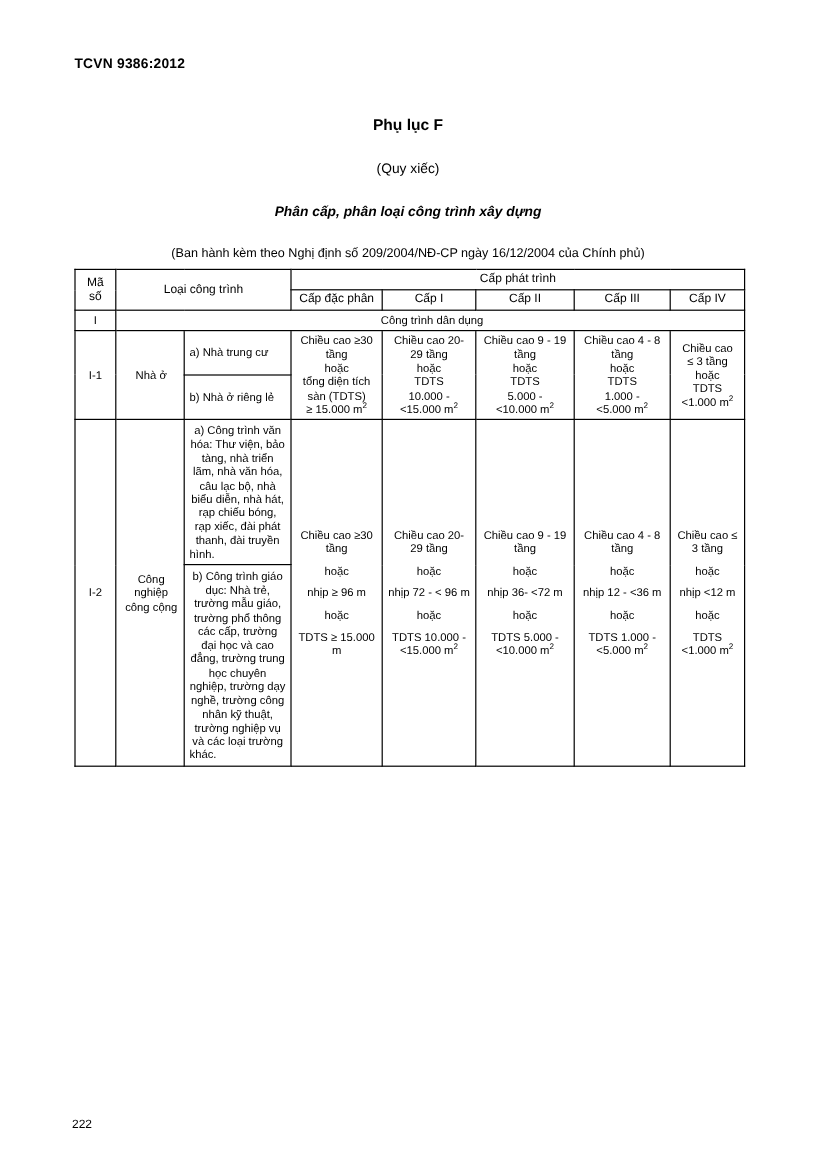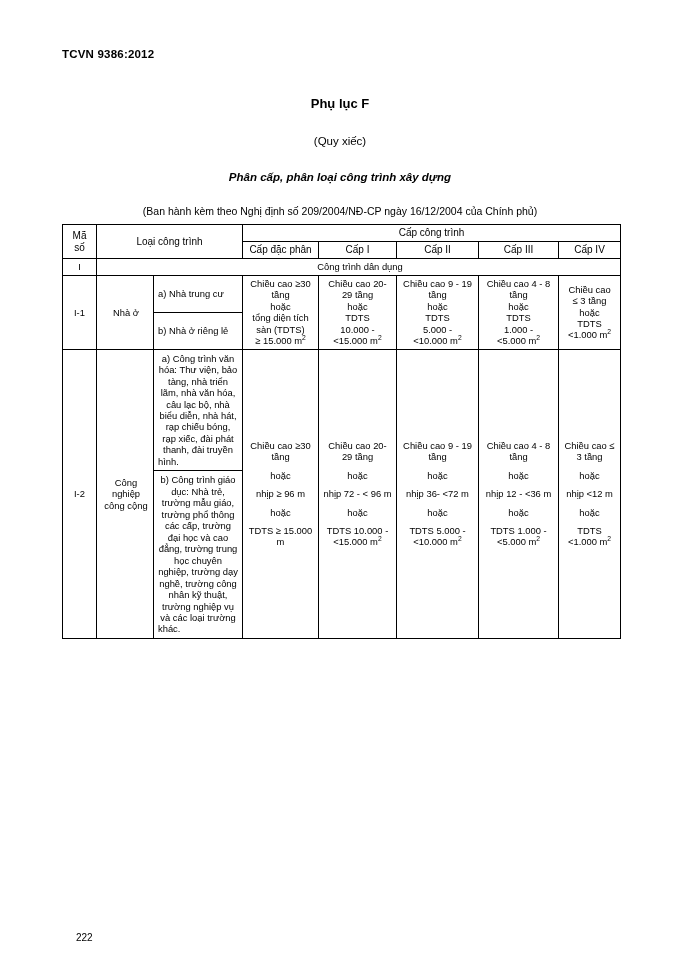--- a/index.html
+++ b/index.html
@@ -128,21 +128,21 @@
   .lvl {
     vertical-align: middle;
     line-height: 1.45;
   }
   .lvl .gap { display: block; height: 7px; }
 
   sup { font-size: 0.72em; vertical-align: super; line-height: 0; }
 
   .pagenum {
     position: absolute;
-    left: 76px;
+    left: 60px;
     top: 932px;
     font-size: 10px;
   }
 </style>
 </head>
 <body>
 
 <div class="page">
 
   <div class="doc-code">TCVN 9386:2012</div>
@@ -163,21 +163,21 @@
         <col class="col-db">
         <col class="col-c1">
         <col class="col-c2">
         <col class="col-c3">
         <col class="col-c4">
       </colgroup>
       <thead>
         <tr>
           <th rowspan="2">Mã số</th>
           <th colspan="2" rowspan="2">Loại công trình</th>
-          <th colspan="5">Cấp công trình</th>
+          <th colspan="5">Cấp phát trình</th>
         </tr>
         <tr>
           <th>Cấp đặc phân</th>
           <th>Cấp I</th>
           <th>Cấp II</th>
           <th>Cấp III</th>
           <th>Cấp IV</th>
         </tr>
       </thead>
       <tbody>

